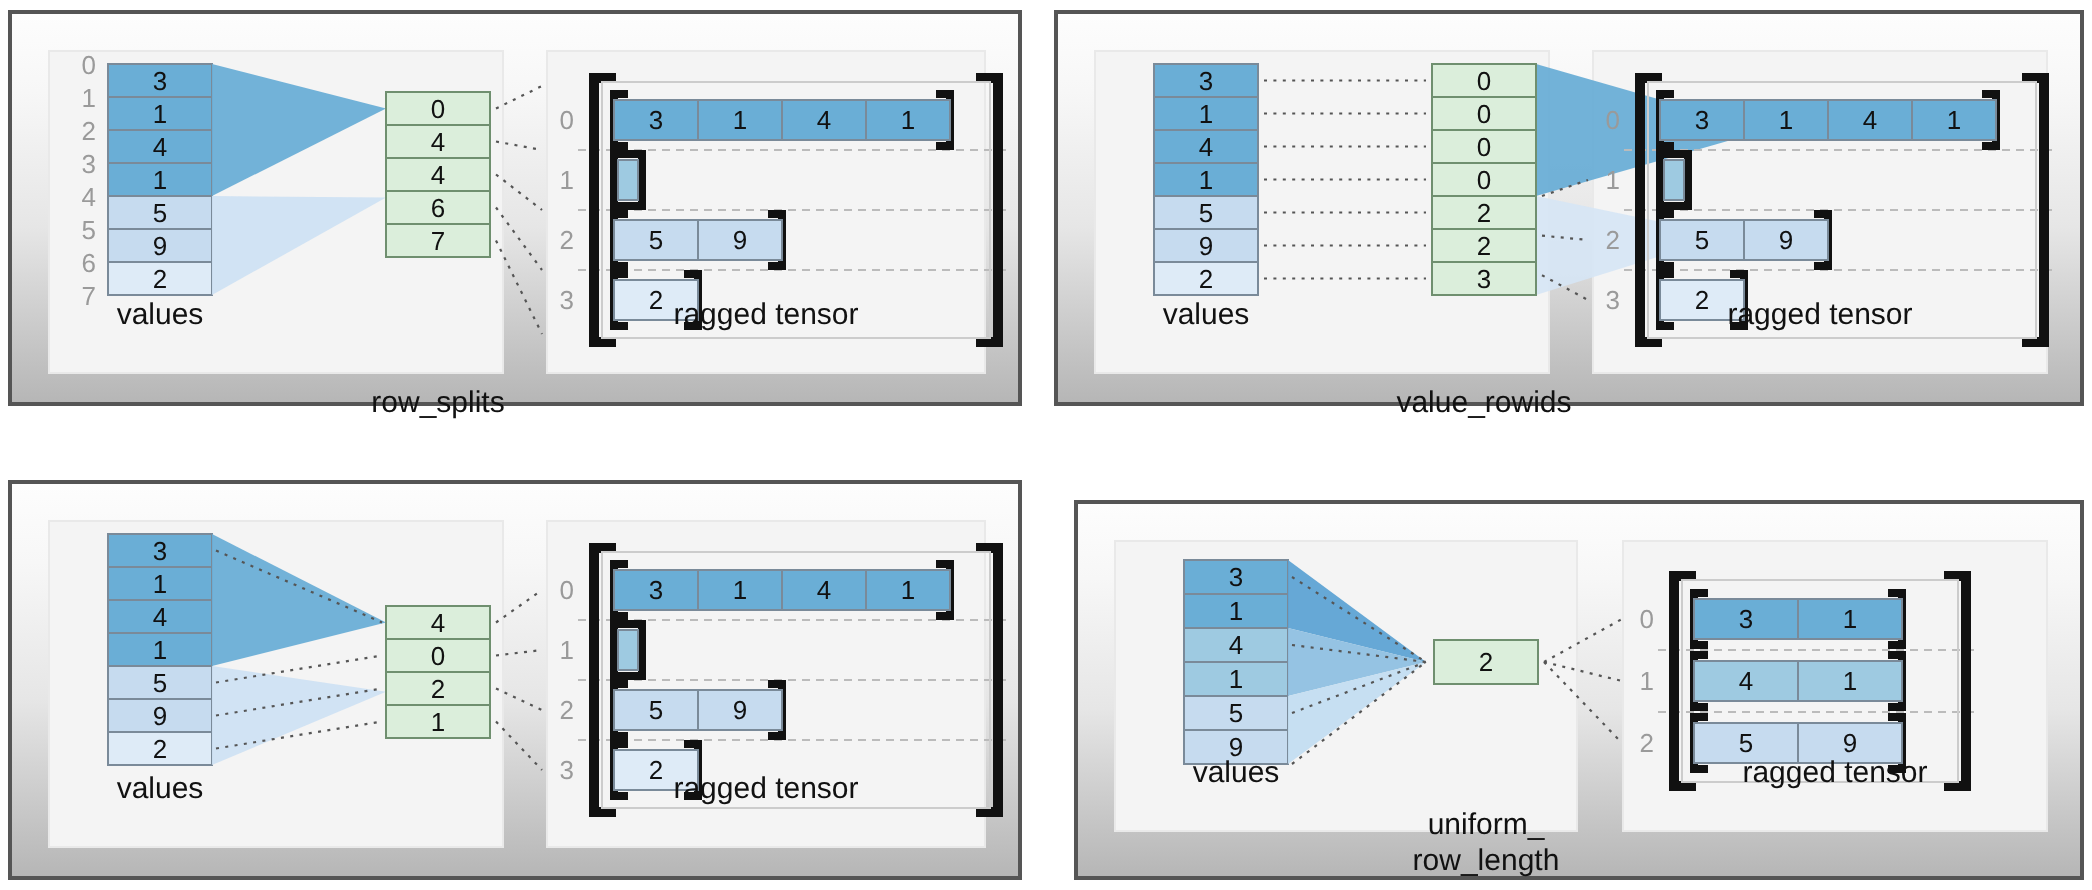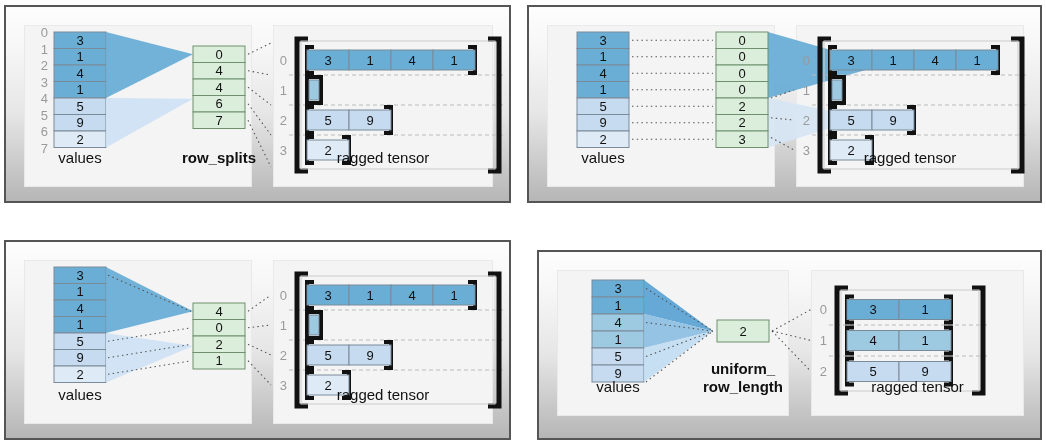--- a/index.html
+++ b/index.html
@@ -4,21 +4,21 @@
 <style>
   html,body{margin:0;padding:0;background:#ffffff;}
   body{width:1046px;height:445px;overflow:hidden;
        font-family:"Liberation Sans","DejaVu Sans",sans-serif;}
   #stage{position:relative;width:1046px;height:445px;}
   .panel{position:absolute;border:2px solid #555555;box-sizing:border-box;
          background:linear-gradient(to bottom,#fdfdfd 0%,#f7f7f7 20%,#e6e6e6 55%,#c9c9c9 82%,#b6b6b6 100%);}
   .card{position:absolute;background:#f4f4f4;border:1px solid #e9e9e9;box-sizing:border-box;}
   svg{position:absolute;left:0;top:0;overflow:visible;}
   .lbl{position:absolute;font-size:15px;color:#111;white-space:nowrap;}
-  .lbl.b{font-weight:bold;}
+  .lbl.b{font-weight:normal;margin-top:44px;}
   .lbl.c{text-align:center;}
 </style>
 </head>
 <body>
 
 <div id="stage">
     <div class="panel" style="left: 4px; top: 5px; width: 507px; height: 198px;">
       <div class="card" style="left: 18px; top: 18px; width: 228px; height: 162px;"></div>
       <div class="card" style="left: 267px; top: 18px; width: 220px; height: 162px;"></div>
       <svg width="507" height="198">
@@ -171,20 +171,21 @@
         <line x1="103" y1="66.25" x2="184" y2="66.25" stroke="#555555" stroke-width="1.1" stroke-dasharray="1.5,3.2"></line>
         <line x1="103" y1="82.75" x2="184" y2="82.75" stroke="#555555" stroke-width="1.1" stroke-dasharray="1.5,3.2"></line>
         <line x1="103" y1="99.25" x2="184" y2="99.25" stroke="#555555" stroke-width="1.1" stroke-dasharray="1.5,3.2"></line>
         <line x1="103" y1="115.75" x2="184" y2="115.75" stroke="#555555" stroke-width="1.1" stroke-dasharray="1.5,3.2"></line>
         <line x1="103" y1="132.25" x2="184" y2="132.25" stroke="#555555" stroke-width="1.1" stroke-dasharray="1.5,3.2"></line>
         <line x1="242" y1="91" x2="265" y2="83" stroke="#555555" stroke-width="1.1" stroke-dasharray="1.5,3.2"></line>
         <line x1="242" y1="110.8" x2="265" y2="113" stroke="#555555" stroke-width="1.1" stroke-dasharray="1.5,3.2"></line>
         <line x1="242" y1="130.60000000000002" x2="265" y2="143" stroke="#555555" stroke-width="1.1" stroke-dasharray="1.5,3.2"></line>
       </svg>
       <div class="lbl c" style="left: -6px; top: 142px; width: 160px;">values</div>
+      <div class="lbl c b" style="left: 133px; top: 142px; width: 160px;">value_rowids</div>
       <div class="lbl c" style="left: 301px; top: 142px; width: 160px;">ragged tensor</div>
     </div>
     <div class="panel" style="left: 4px; top: 240px; width: 507px; height: 200px;">
       <div class="card" style="left: 18px; top: 18px; width: 228px; height: 164px;"></div>
       <div class="card" style="left: 267px; top: 18px; width: 220px; height: 164px;"></div>
       <svg width="507" height="200">
         <rect x="48" y="25" width="52" height="16.5" fill="#6aaed6" stroke="#7a8a99" stroke-width="1"></rect>
         <text x="74" y="37.75" text-anchor="middle" font-size="13" font-family="&quot;Liberation Sans&quot;,sans-serif" fill="#111">3</text>
         <rect x="48" y="41.5" width="52" height="16.5" fill="#6aaed6" stroke="#7a8a99" stroke-width="1"></rect>
         <text x="74" y="54.25" text-anchor="middle" font-size="13" font-family="&quot;Liberation Sans&quot;,sans-serif" fill="#111">1</text>

